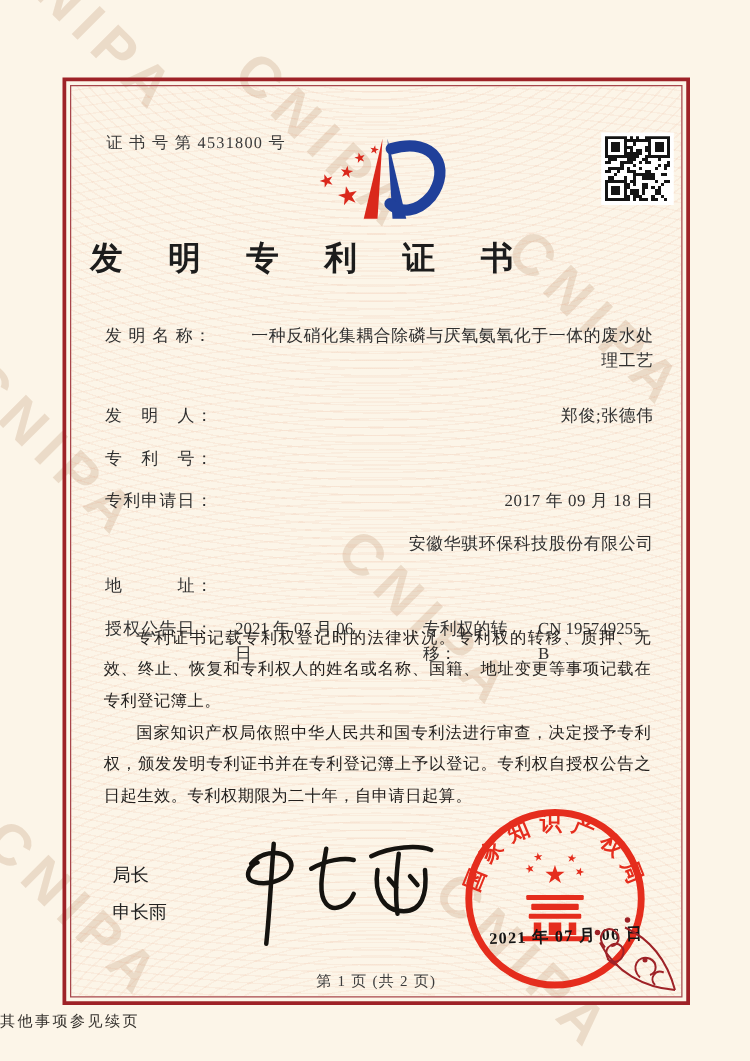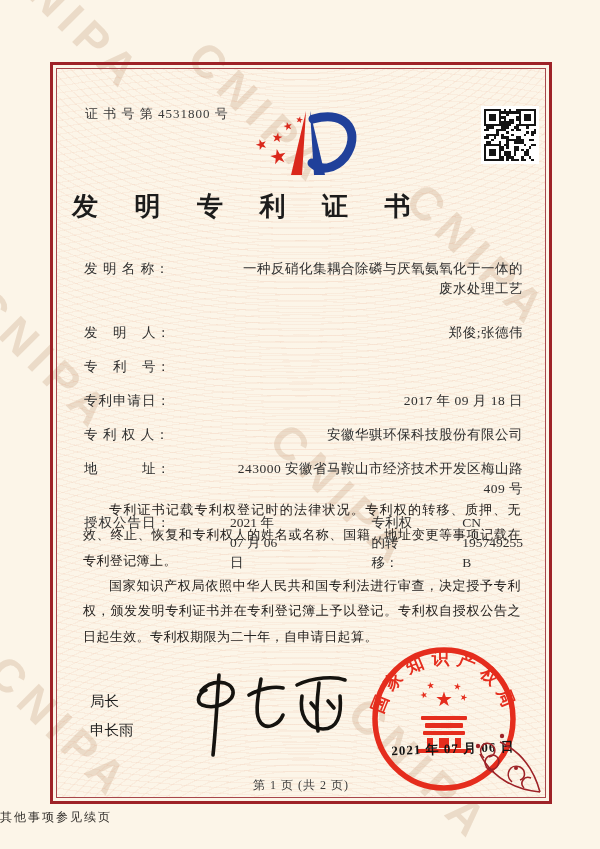--- a/index.html
+++ b/index.html
@@ -31,21 +31,21 @@
   .cert-no { position:absolute; left:28px; top:36px; font-size:13px; letter-spacing:1px; color:#3a3a3a;text-align:right; }
   .logo { position:absolute; left:196px; top:38px; width:110px; height:74px; }
   .qr { position:absolute; left:424px; top:37px; width:58px; height:58px; background:#fff; padding:3px; }
   .qr svg { display:block; width:52px; height:52px; }
   .title {
     position:absolute; left:0; right:0; top:100px; text-align:left;
     font-size:26px; font-weight:700; letter-spacing:15px; text-indent:15px; color:#1c1c1c;margin-top:20px;
   }
   
   .fields { position:absolute; left:27px; right:22px; top:190px; font-size:13.5px; color:#2f2f2f; }
-  .frow { display:flex; line-height:20px; margin-bottom:14px;gap:42px; }
+  .frow { display:flex; line-height:20px; margin-bottom:14px; }
   .frow.first { margin-bottom:24px; }
   .flabel { flex:0 0 104px; letter-spacing:1px; white-space:nowrap; }
   .fvalue { flex:1; letter-spacing:0.5px;text-align:right; }
   .frow .pair2 { margin-left:42px; }
   
   .paras { position:absolute; left:26px; right:24px; top:428px; font-size:13px; line-height:1.95; color:#24211f; text-align:justify; }
   .paras p { text-indent:2em; letter-spacing:0.4px; }
   
   .sig-block { position:absolute; left:33px; top:618px; font-family:"Liberation Sans","DejaVu Sans",sans-serif; font-size:14.5px; font-weight:400; color:#222; line-height:29px; }
   .sig-script { position:absolute; left:128px; top:596px; width:170px; height:100px; }
@@ -340,26 +340,24 @@
           <span class="fvalue">郑俊;张德伟</span>
         </div>
         <div class="frow">
           <span class="flabel">专　利　号：</span>
         </div>
         <div class="frow">
           <span class="flabel">专利申请日：</span>
           <span class="fvalue">2017 年 09 月 18 日</span>
         </div>
         <div class="frow">
-          <span class="flabel">专 利 权 人：</span>
           <span class="fvalue">安徽华骐环保科技股份有限公司</span>
         </div>
         <div class="frow">
           <span class="flabel">地　　　址：</span>
-          <span class="fvalue">243000 安徽省马鞍山市经济技术开发区梅山路 409 号</span>
         </div>
         <div class="frow">
           <span class="flabel">授权公告日：</span>
           <span>2021 年 07 月 06 日</span>
           <span class="pair2">专利权的转移：</span>
           <span>CN 195749255 B</span>
         </div>
       </div>
 
       <div class="paras">

